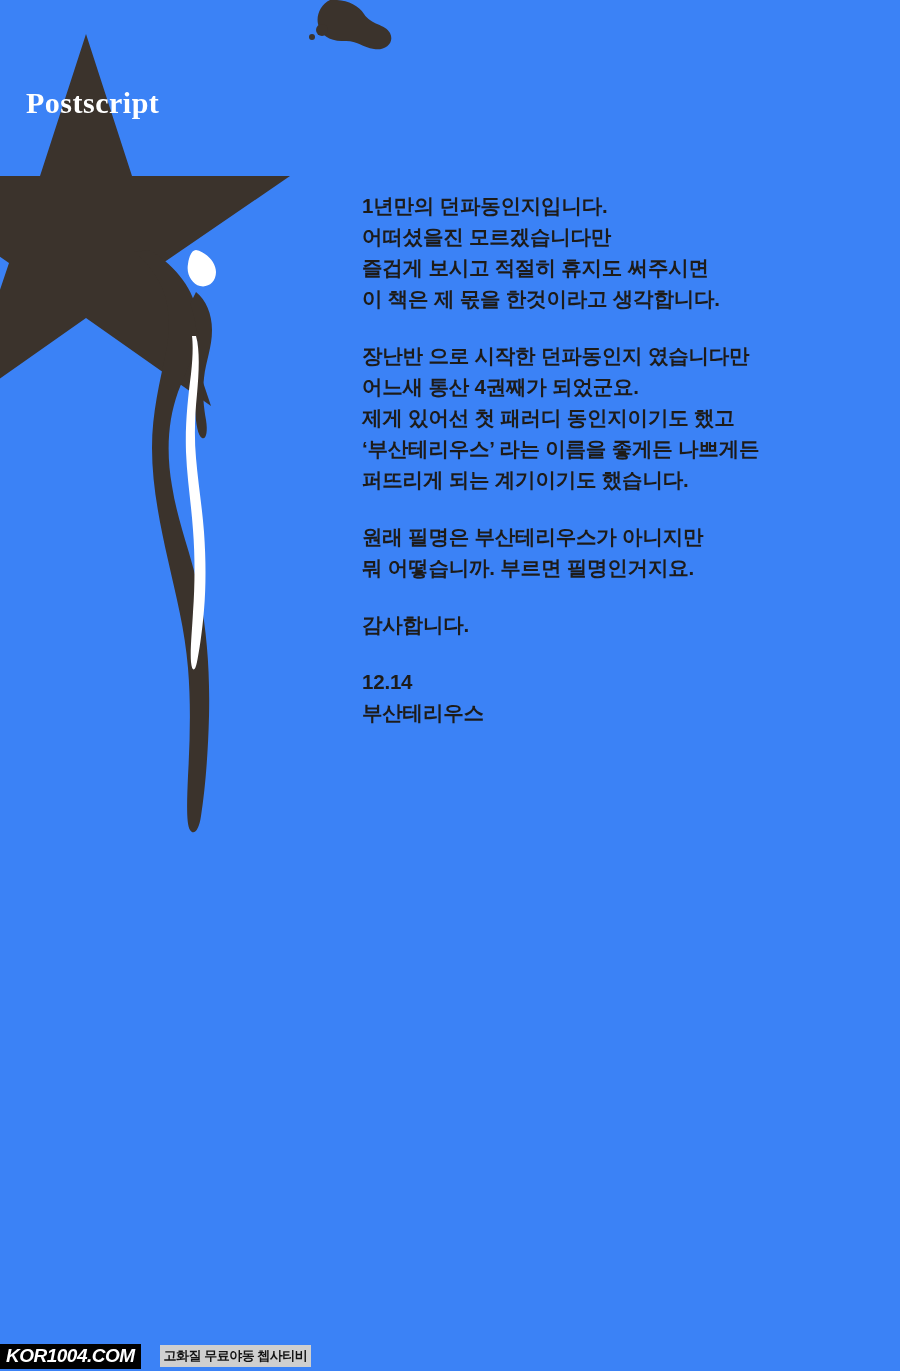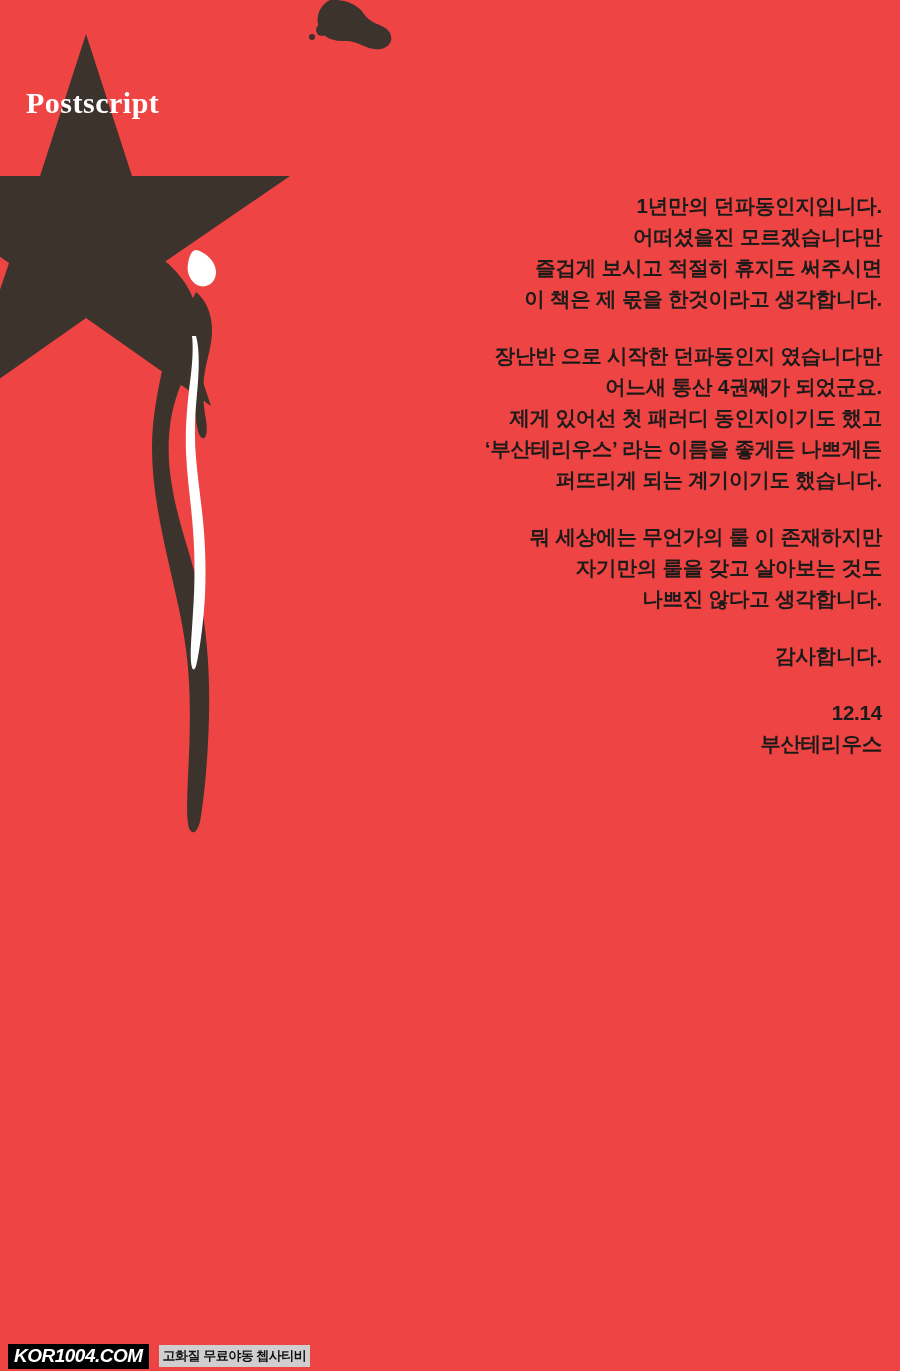--- a/index.html
+++ b/index.html
@@ -7,21 +7,21 @@
     padding: 0;
     background: #ffffff;
   }
   body {
     font-family: "Liberation Sans", sans-serif;
   }
   #page {
     position: relative;
     width: 900px;
     height: 1371px;
-    background: #ef4444;
+    background: #3b82f6;
     overflow: hidden;
   }
 
   
   #artwork {
     position: absolute;
     left: 0;
     top: 0;
     width: 460px;
     height: 900px;
@@ -40,55 +40,54 @@
     color: #ffffff;
     white-space: nowrap;
   }
 
   
   #body-text {
     position: absolute;
     right: 18px;
     top: 190px;
     width: 520px;
-    text-align: right;
+    text-align: left;
     color: #1d1b19;
     font-size: 20.5px;
     line-height: 31px;
     font-weight: bold;
     letter-spacing: -0.2px;
   }
   .para {
     margin: 0 0 26px 0;
     white-space: pre-line;
   }
   .para:last-child { margin-bottom: 5px; }
 
   
   #footer {
     position: absolute;
     left: 0;
     bottom: 0;
     height: 30px;
     display: flex;
     align-items: center;
-    padding-left: 8px;
   }
   #site-logo {
     font-family: "Liberation Sans", sans-serif;
     font-weight: bold;
     font-style: italic;
     font-size: 19px;
     color: #ffffff;
     background: #000000;
     padding: 1px 6px 2px 6px;
     letter-spacing: -0.5px;
   }
   #site-tagline {
-    margin-left: 10px;
+    margin-left: 19px;
     font-size: 13px;
     font-weight: bold;
     color: #111111;
     letter-spacing: -0.5px;
     background: #cfcfcf;
     padding: 2px 4px;
   }
 </style>
 </head>
 <body>
@@ -136,23 +135,22 @@
   <div id="body-text">
     <p class="para">1년만의 던파동인지입니다.
 어떠셨을진 모르겠습니다만
 즐겁게 보시고 적절히 휴지도 써주시면
 이 책은 제 몫을 한것이라고 생각합니다.</p>
     <p class="para">장난반 으로 시작한 던파동인지 였습니다만
 어느새 통산 4권째가 되었군요.
 제게 있어선 첫 패러디 동인지이기도 했고
 ‘부산테리우스’ 라는 이름을 좋게든 나쁘게든
 퍼뜨리게 되는 계기이기도 했습니다.</p>
-    <p class="para">뭐 세상에는 무언가의 룰 이 존재하지만
-자기만의 룰을 갖고 살아보는 것도
-나쁘진 않다고 생각합니다.</p>
+    <p class="para">원래 필명은 부산테리우스가 아니지만
+뭐 어떻습니까. 부르면 필명인거지요.</p>
     <p class="para">감사합니다.</p>
     <p class="para">12.14
 부산테리우스</p>
   </div>
 
   <div id="footer">
     <span id="site-logo">KOR1004.COM</span>
     <span id="site-tagline">고화질 무료야동 쳅사티비</span>
   </div>
 

